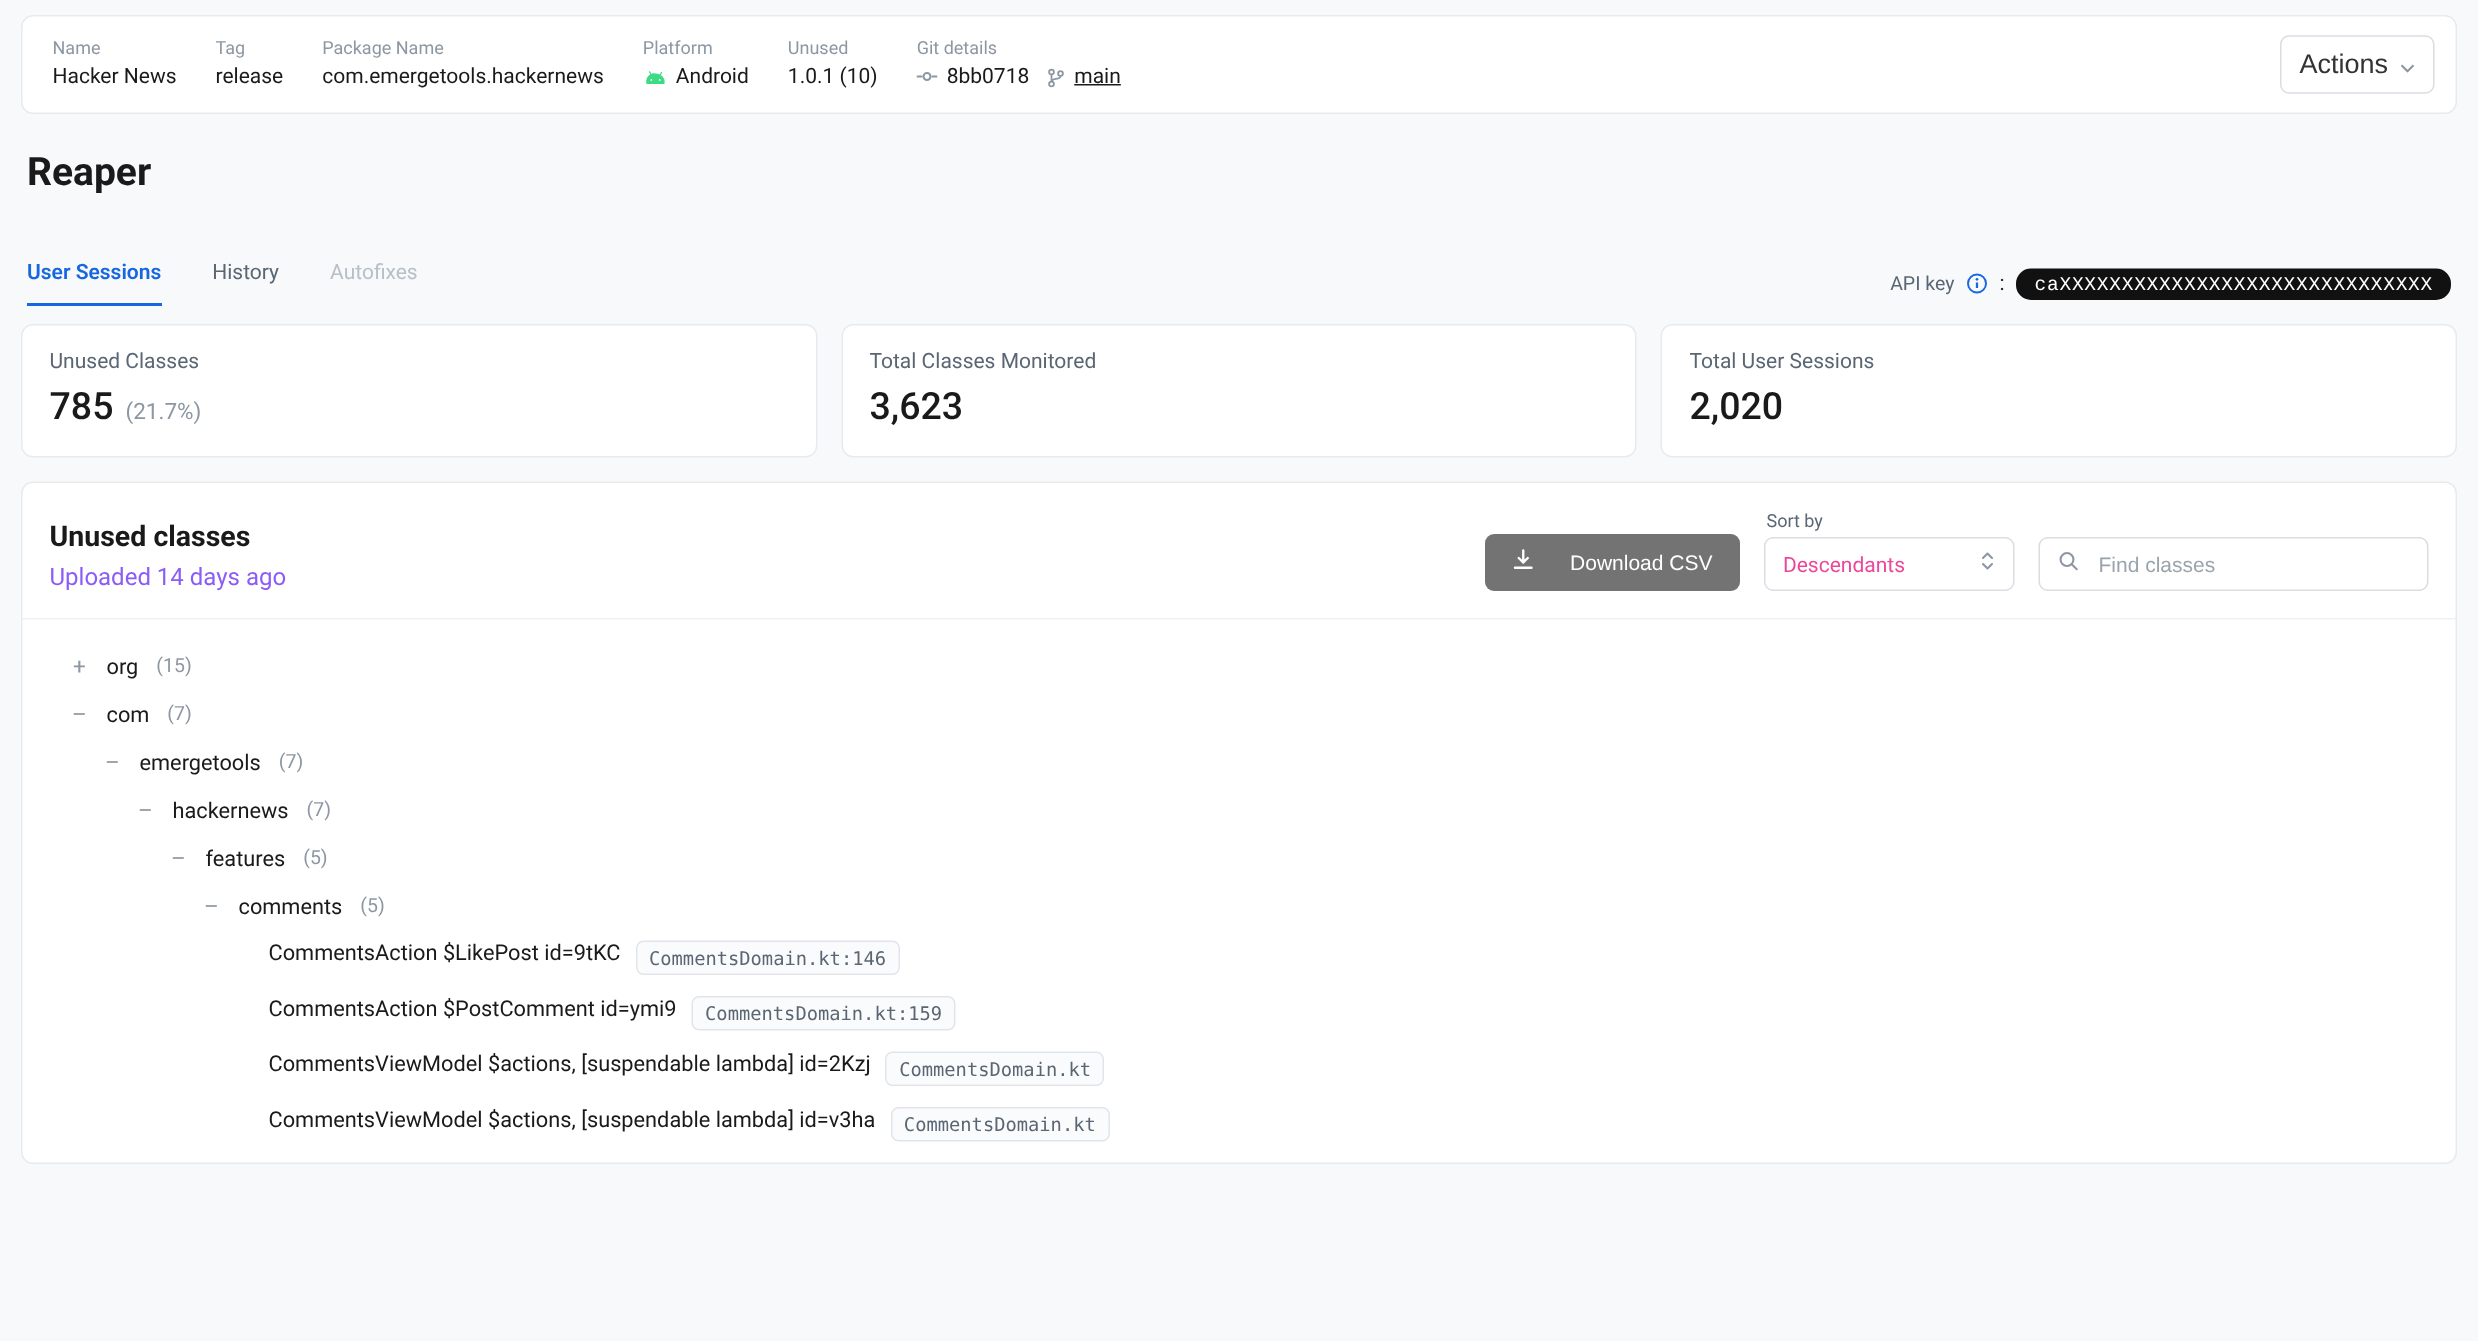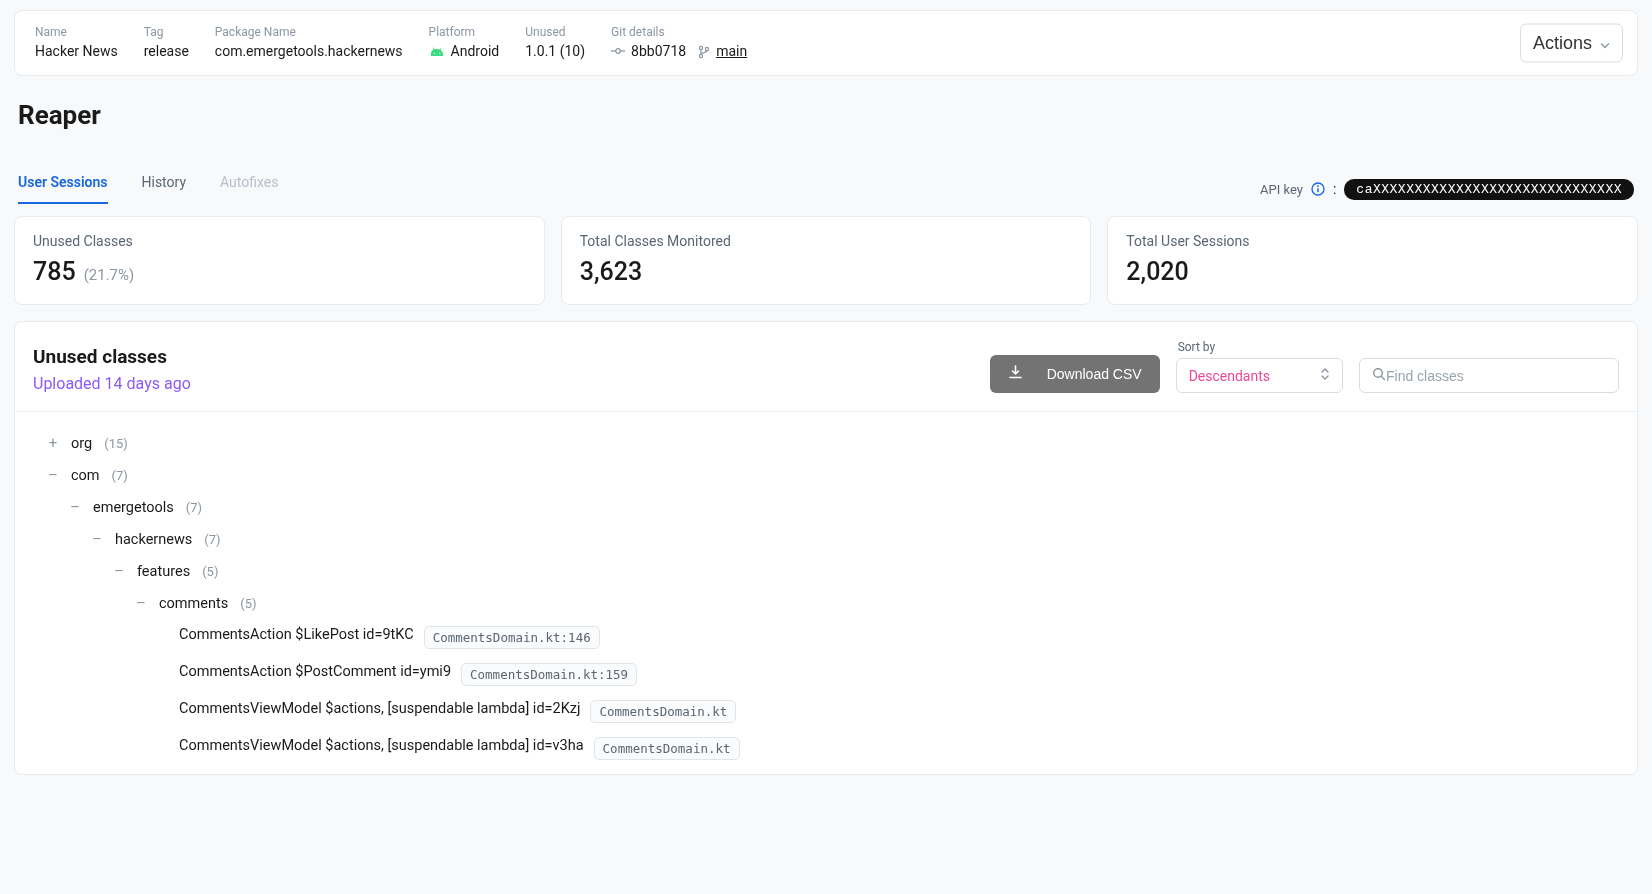--- a/index.html
+++ b/index.html
@@ -140,21 +140,21 @@
       align-items: flex-end;
       gap: 50px;
       cursor: pointer;
       min-width: 160px;
       justify-content: space-between;
     }
     .sort-chevrons { color: #8c97a3; }
     .search-box {
       display: flex;
       align-items: center;
-      gap: 0;
+      gap: 13px;
       border: 1px solid #d9dde2;
       border-radius: 6px;
       padding: 8px 12px;
       min-width: 260px;
       align-self: flex-end;
     }
     .search-icon { color: #8c97a3; }
     .search-input {
       border: none;
       outline: none;

